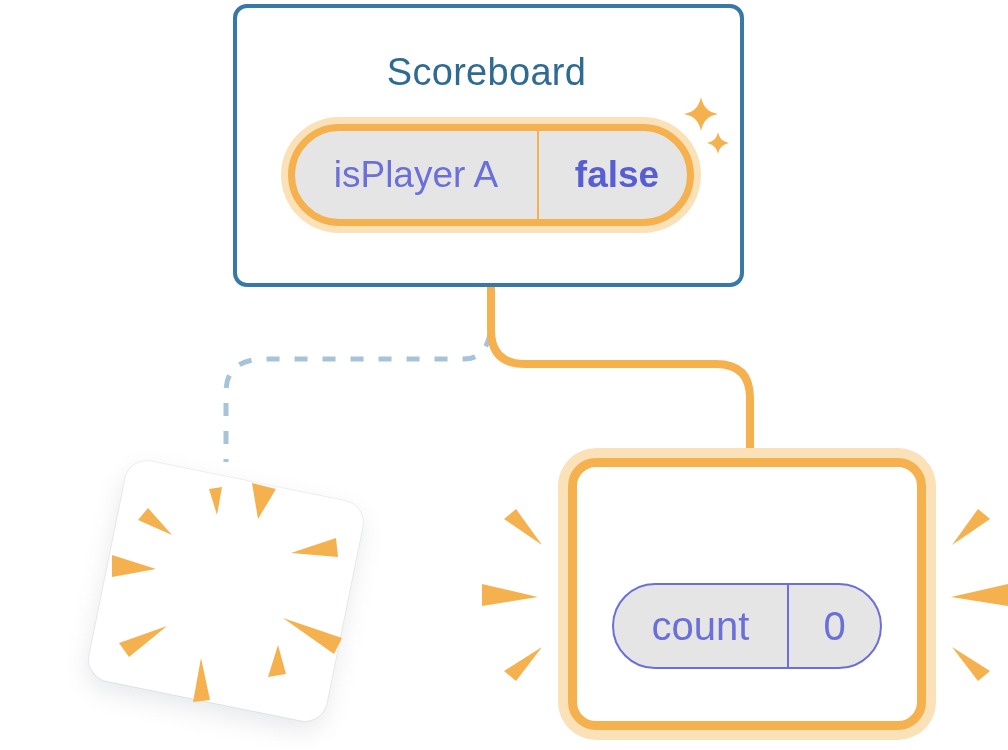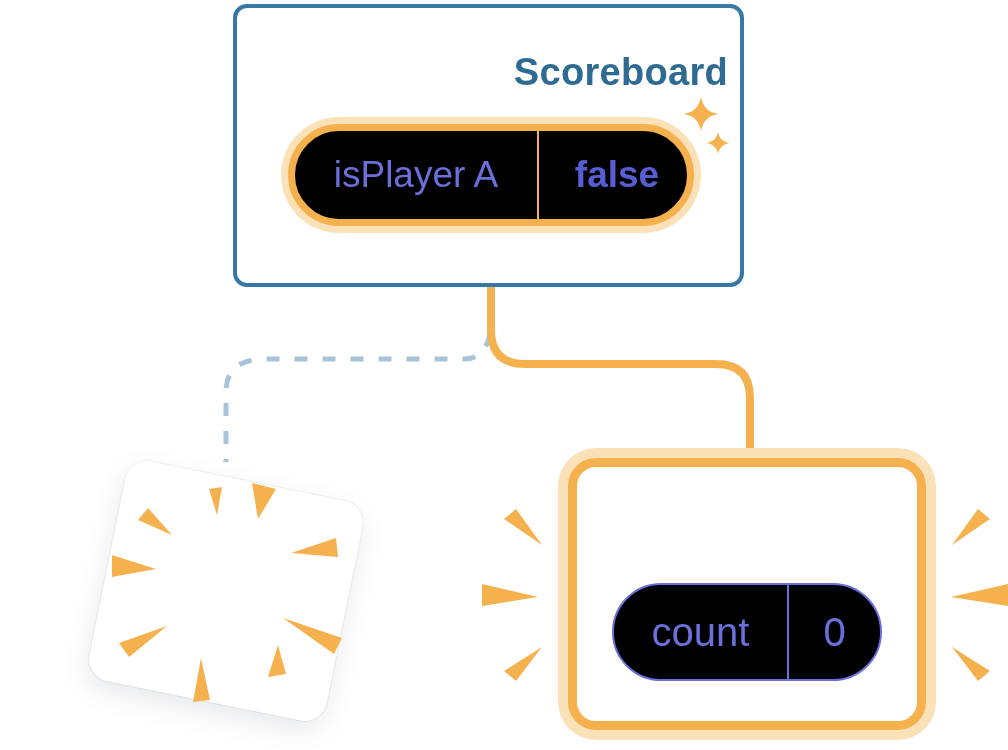--- a/index.html
+++ b/index.html
@@ -40,37 +40,37 @@
     z-index:2;
   }
   .poof-card{
     left:105px;top:479px;width:242px;height:224px;
     border-radius:22px;
     transform:rotate(11.5deg);
     box-shadow:0 10px 24px rgba(90,100,110,0.14), 0 0 0 1px rgba(205,212,220,0.30);
     z-index:1;
   }
   .card-title{
-    position:absolute;left:0;right:12px;text-align:right;
-    color:var(--title_blue);font-weight:700;letter-spacing:0.3px;
+    position:absolute;left:0;right:4px;text-align:center;
+    color:var(--title_blue);font-weight:400;letter-spacing:0.3px;
   }
   .scoreboard-card .card-title{top:44px;font-size:38px;line-height:40px;}
   .counter-card .card-title{top:44px;font-size:37px;line-height:40px;}
 
   .state-pill{
     position:absolute;display:flex;align-items:stretch;box-sizing:border-box;
-    background:#000000;border-radius:999px;overflow:hidden;
+    background:#e5e5e5;border-radius:999px;overflow:hidden;
   }
   .pill-highlight{
     left:51px;top:116px;width:406px;height:102px;
     border:7px solid var(--accent_orange);
     box-shadow:0 0 0 7px var(--glow_peach);
   }
   .pill-plain{
-    left:35px;top:116px;width:270px;height:98px;
+    left:35px;top:116px;width:270px;height:86px;
     border:2px solid var(--state_purple);
     justify-content:flex-end;
   }
   .pill-cell{
     display:flex;align-items:center;justify-content:center;
     color:var(--state_purple);
   }
   .pill-highlight .pill-cell{font-size:37px;}
   .pill-plain .pill-cell{font-size:40px;}
   .pill-highlight .pill-key{width:242px;}

